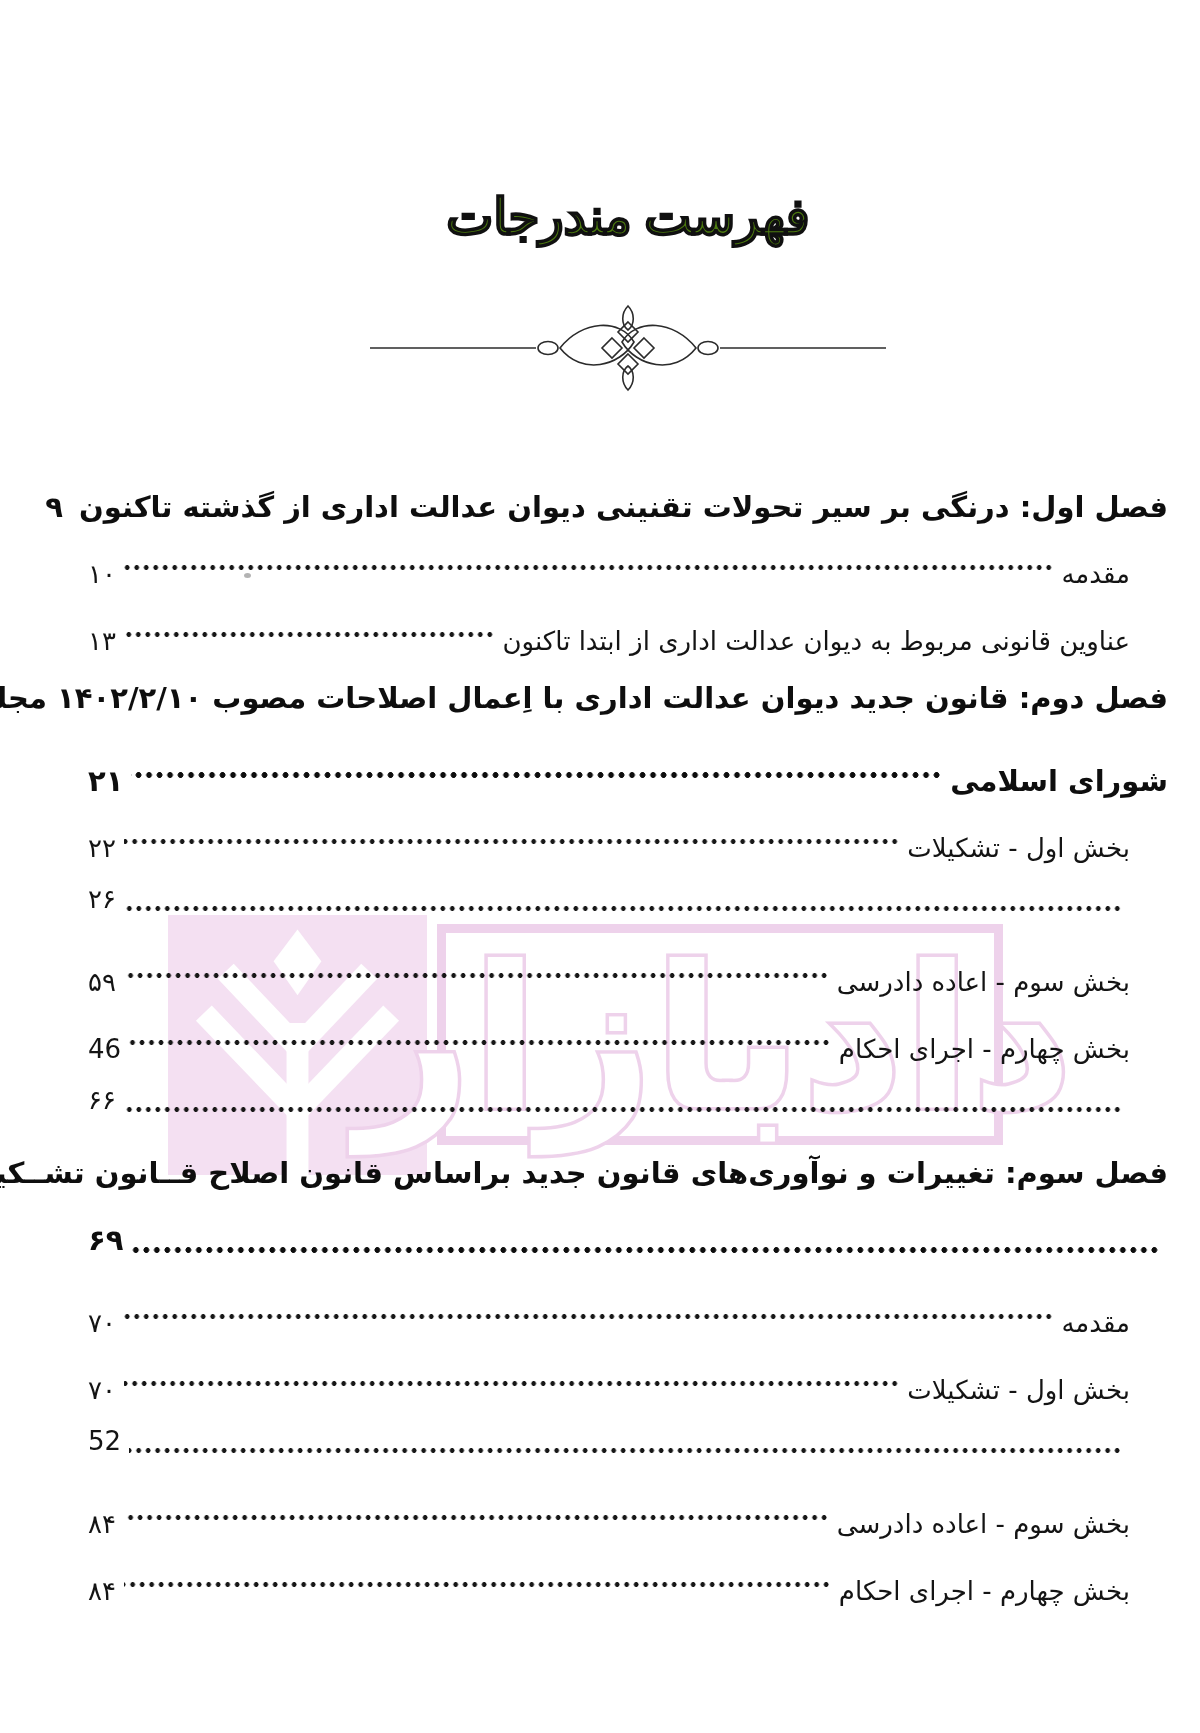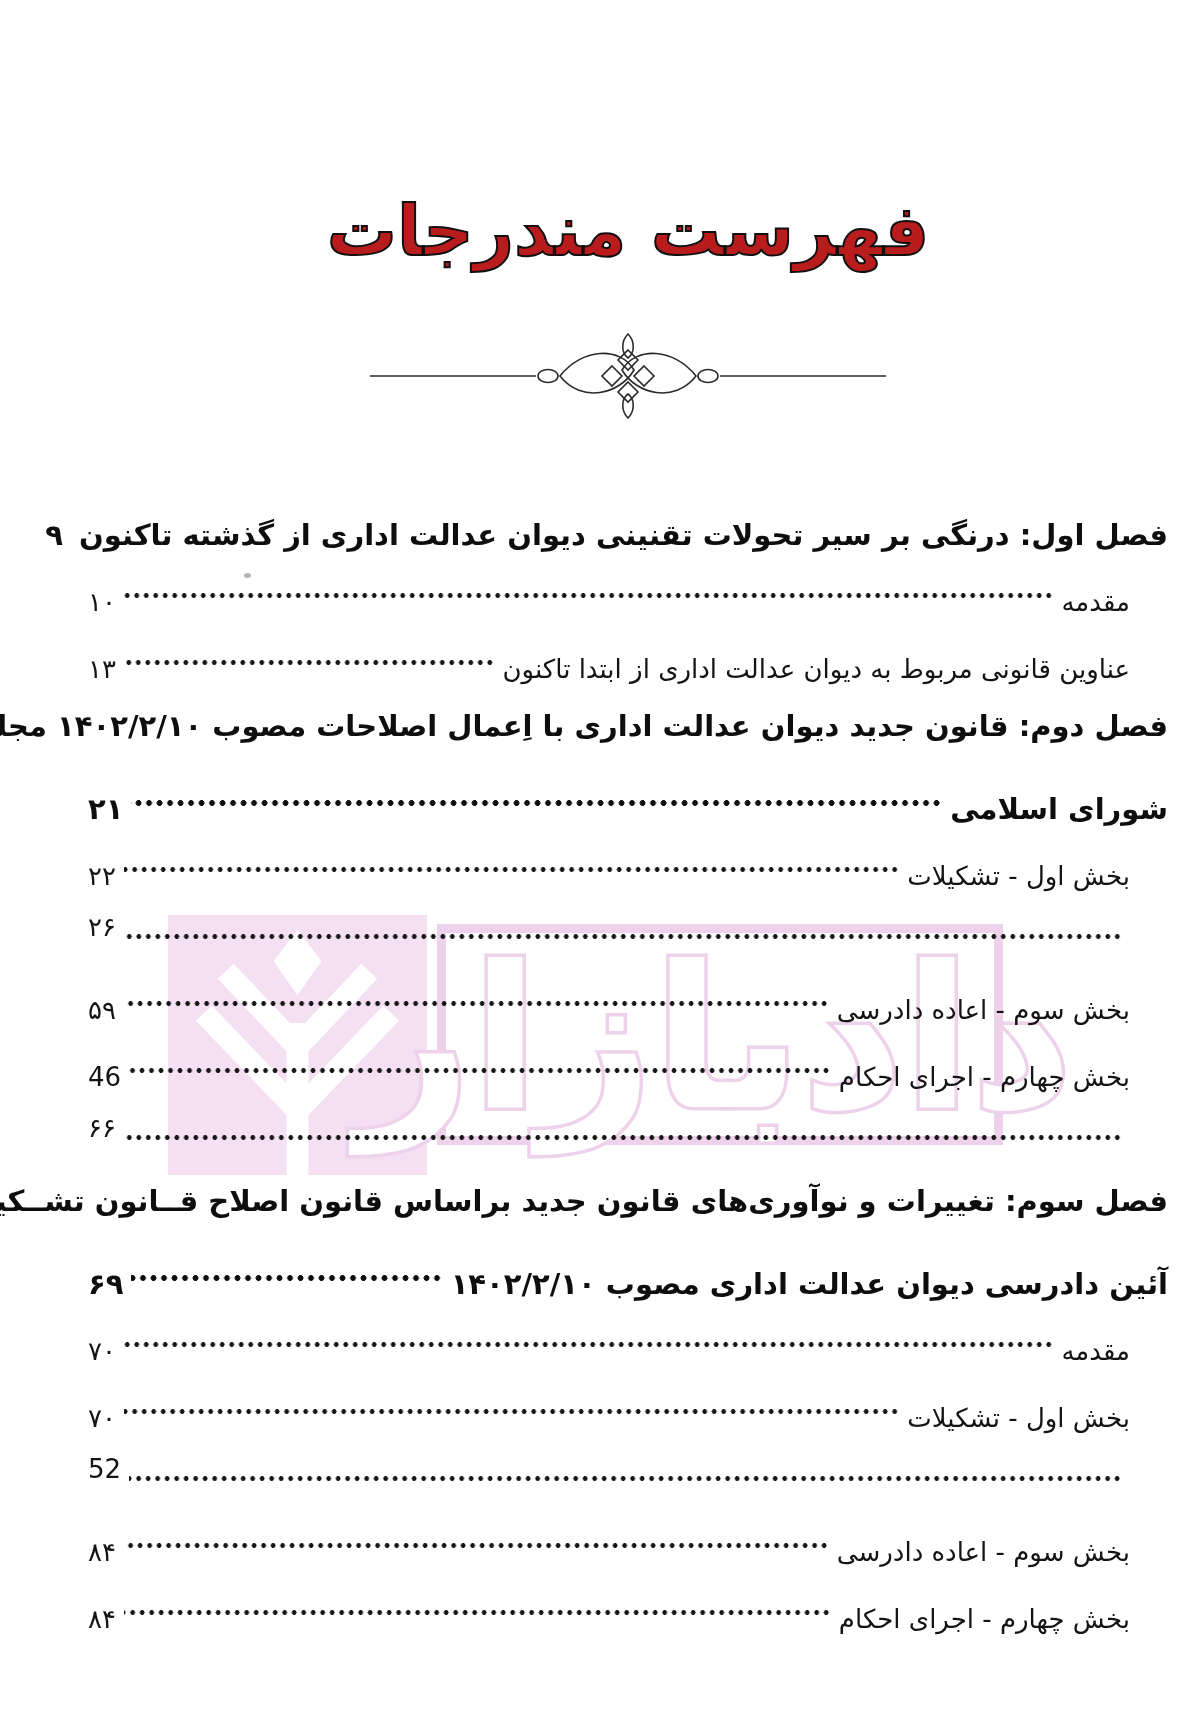--- a/index.html
+++ b/index.html
@@ -31,25 +31,26 @@
 
   
   .content {
     position: relative; z-index: 1;
     direction: rtl;
     padding: 0 32px 0 88px;
   }
   .doc-title {
     margin: 182px 0 0 0;
     text-align: center;
-    font-size: 70px;
+    font-size: 50px;
     font-weight: bold;
     -webkit-text-stroke: 2px #101010;
     line-height: 1.4;
-    color: #b91c1c;
+    color: #4d7c0f;
+    font-family: Liberation Serif, serif;
   }
   .ornament { display: block; margin: 50px auto 0 auto; width: 520px; height: 92px; }
 
   .toc { margin-top: 74px; }
   .toc-row, .chapter-line1 {
     height: 46px; line-height: 46px;
     margin-bottom: 21px;
     font-size: 26px;
     white-space: nowrap;
   }
@@ -183,21 +184,20 @@
         <span class="leader"></span>
         <span class="p">46</span>
       </div>
       <div class="toc-row entry">
         <span class="leader"></span>
         <span class="p">۶۶</span>
       </div>
 
       <div class="chapter-line1 gap-before">فصل سوم: تغییرات و نوآوری‌های قانون جدید براساس قانون اصلاح قــانون تشــکیلات و</div>
       <div class="toc-row chapter">
-        <span class="t">آئین دادرسی دیوان عدالت اداری مصوب ۱۴۰۲/۲/۱۰</span>
         <span class="leader"></span>
         <span class="p">۶۹</span>
       </div>
       <div class="toc-row entry">
         <span class="t">مقدمه</span>
         <span class="leader"></span>
         <span class="p">۷۰</span>
       </div>
       <div class="toc-row entry">
         <span class="t">بخش اول - تشکیلات</span>

